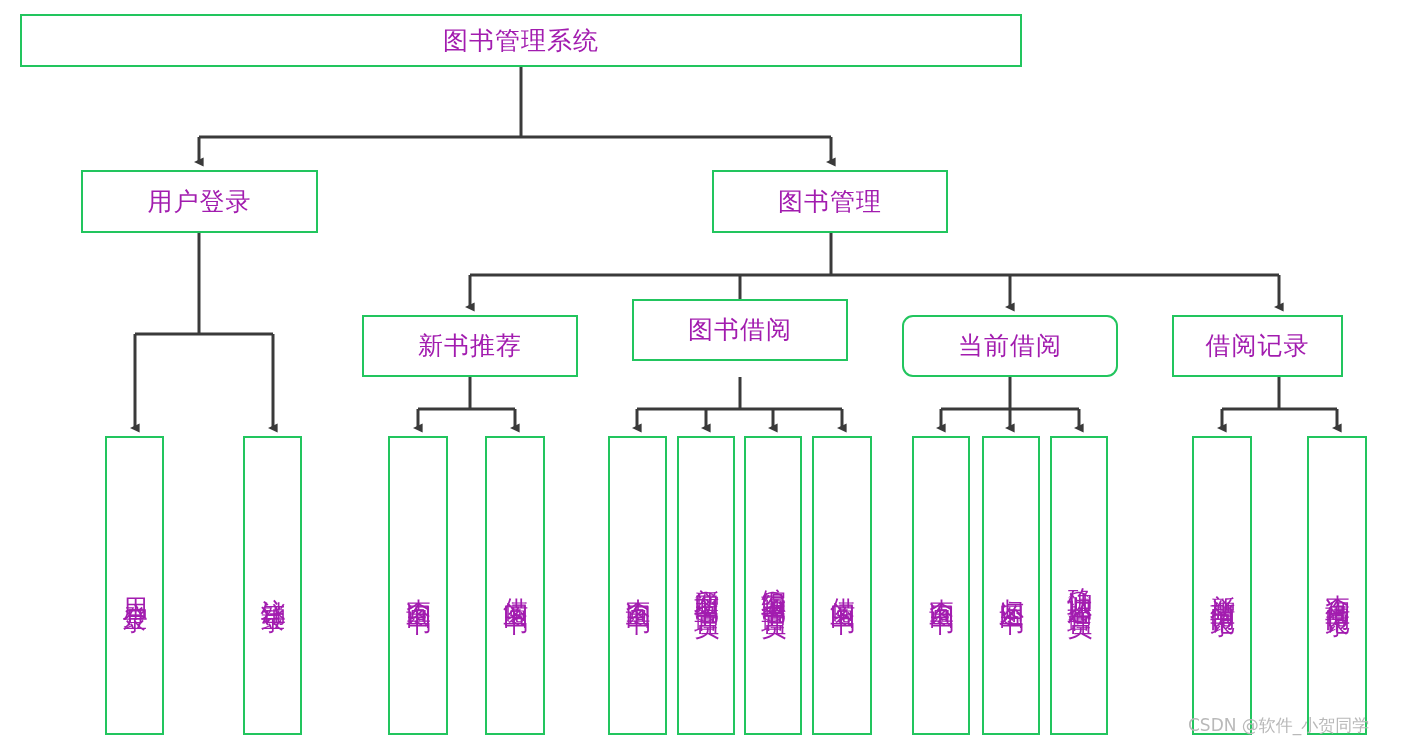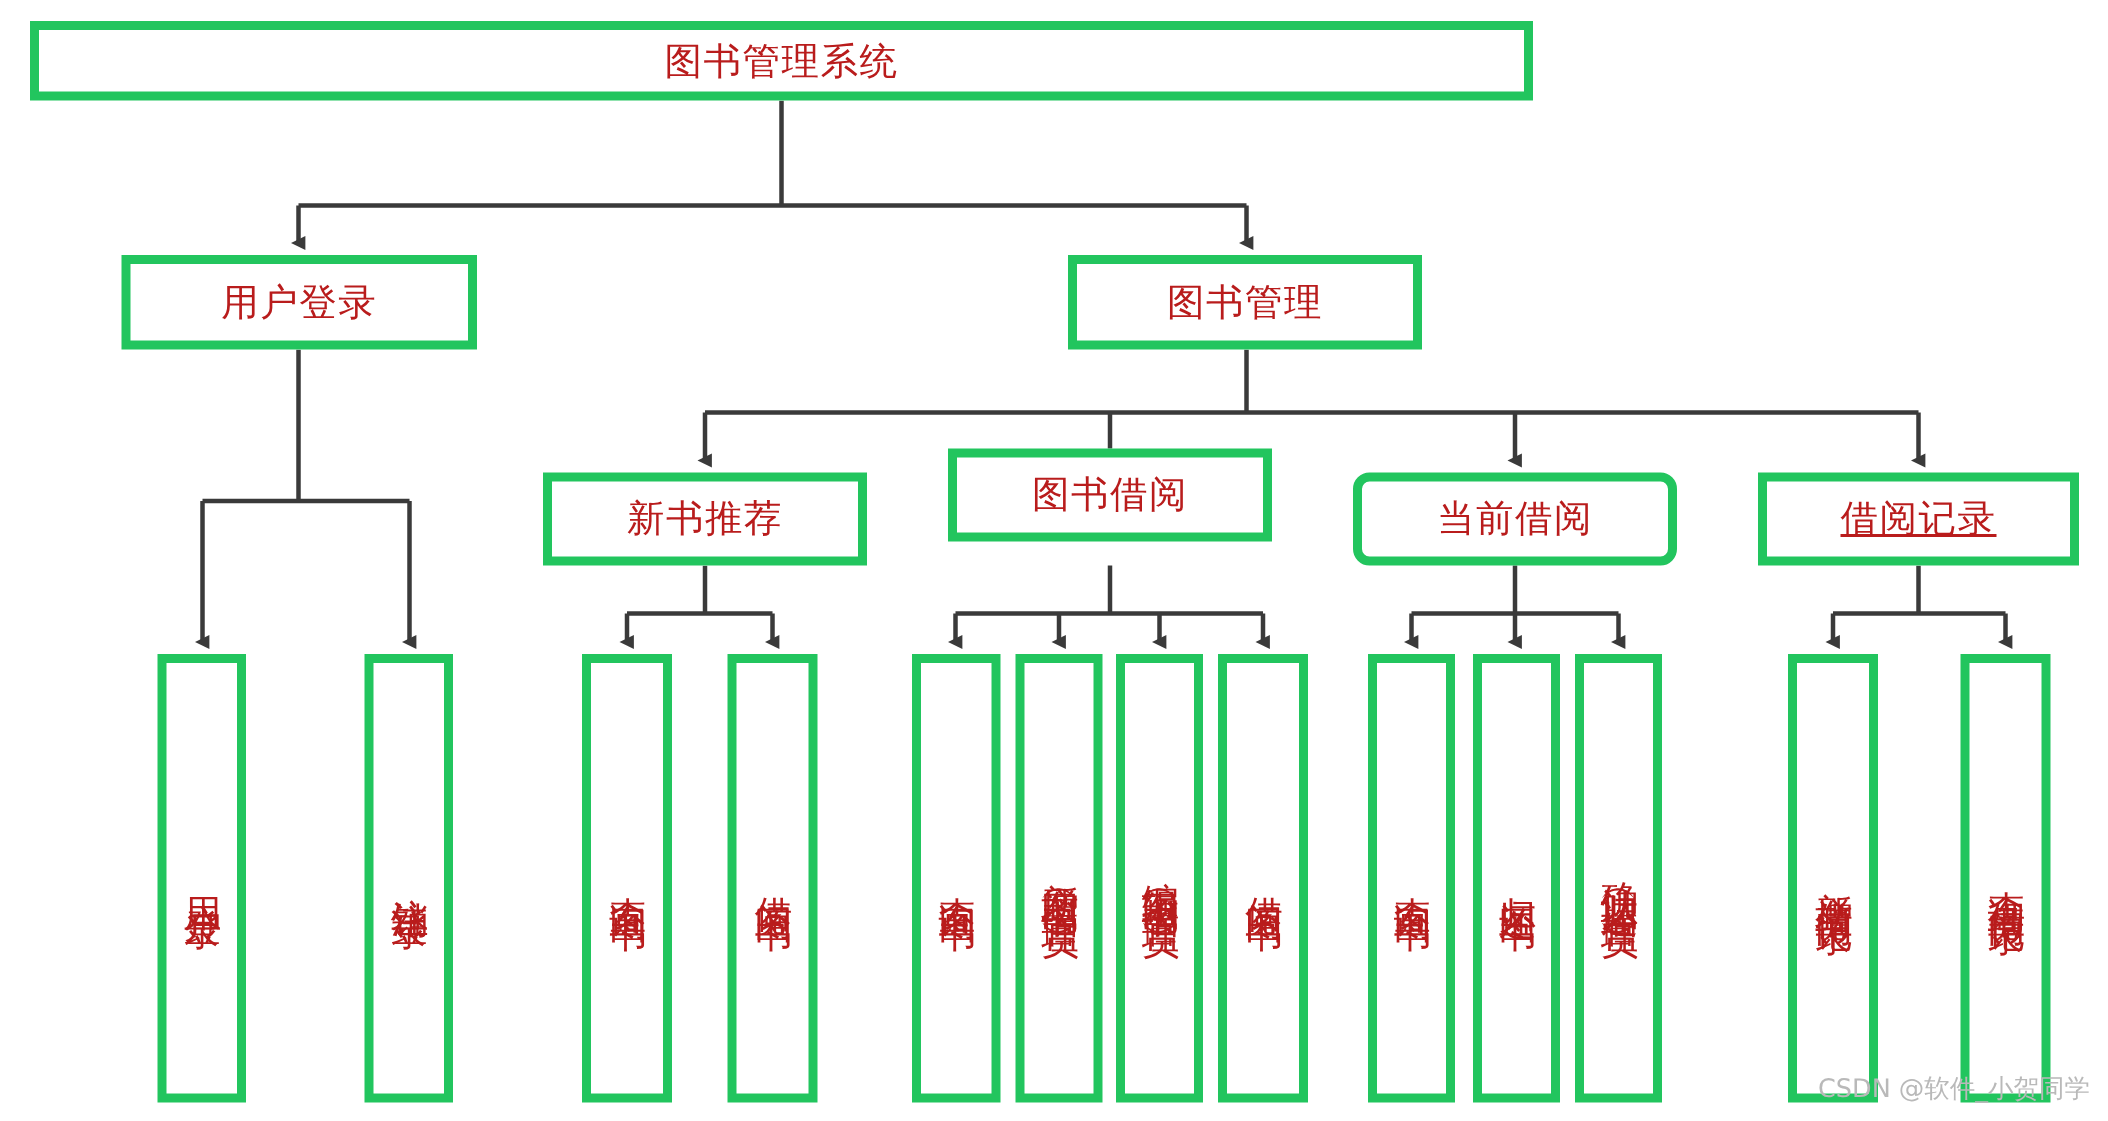--- a/index.html
+++ b/index.html
@@ -23,25 +23,25 @@
     left: 0;
     top: 0;
     width: 1405px;
     height: 747px;
     pointer-events: none;
   }
   .node {
     position: absolute;
     box-sizing: border-box;
     background: #ffffff;
-    border: 6px solid #22c55e;
+    border: 2px solid #22c55e;
     display: flex;
     align-items: center;
     justify-content: center;
-    color: #b91c1c;
+    color: #a21caf;
     z-index: 2;
   }
   .node-h {
     font-size: 25px;
     letter-spacing: 1px;
     line-height: 1.2;
     white-space: nowrap;
   }
   .node-root {
     font-size: 25px;
@@ -65,21 +65,20 @@
   }
   #watermark {
     position: absolute;
     left: 1188px;
     top: 714px;
     font-size: 17px;
     color: #b9b9b9;
     white-space: nowrap;
     z-index: 5;
     font-family: "DejaVu Sans", "Liberation Sans", sans-serif;
-    margin-left: 24px;
   }
 </style>
 </head>
 <body>
 
 <div id="diagram-root">
 
   <svg id="edge-layer" viewBox="0 0 1405 747" xmlns="http://www.w3.org/2000/svg">
     <defs>
       <marker id="arrow" markerWidth="12" markerHeight="12" refX="5.2" refY="5" orient="auto" markerUnits="userSpaceOnUse">
@@ -143,21 +142,21 @@
 
   <div class="node node-h" style="left:362px; top:315px; width:216px; height:62px;">
     <span>新书推荐</span>
   </div>
   <div class="node node-h" style="left:632px; top:299px; width:216px; height:62px;">
     <span>图书借阅</span>
   </div>
   <div class="node node-h" style="left:902px; top:315px; width:216px; height:62px;border-radius:11px;">
     <span>当前借阅</span>
   </div>
-  <div class="node node-h" style="left:1172px; top:315px; width:214px; height:62px;text-decoration:underline;">
+  <div class="node node-h" style="left:1172px; top:315px; width:171px; height:62px;">
     <span>借阅记录</span>
   </div>
 
   <div class="node node-v" style="left:105px; top:436px; width:59px; height:299px;">
     <span>用户登录</span>
   </div>
   <div class="node node-v" style="left:243px; top:436px; width:59px; height:299px;">
     <span>注销登录</span>
   </div>
 

